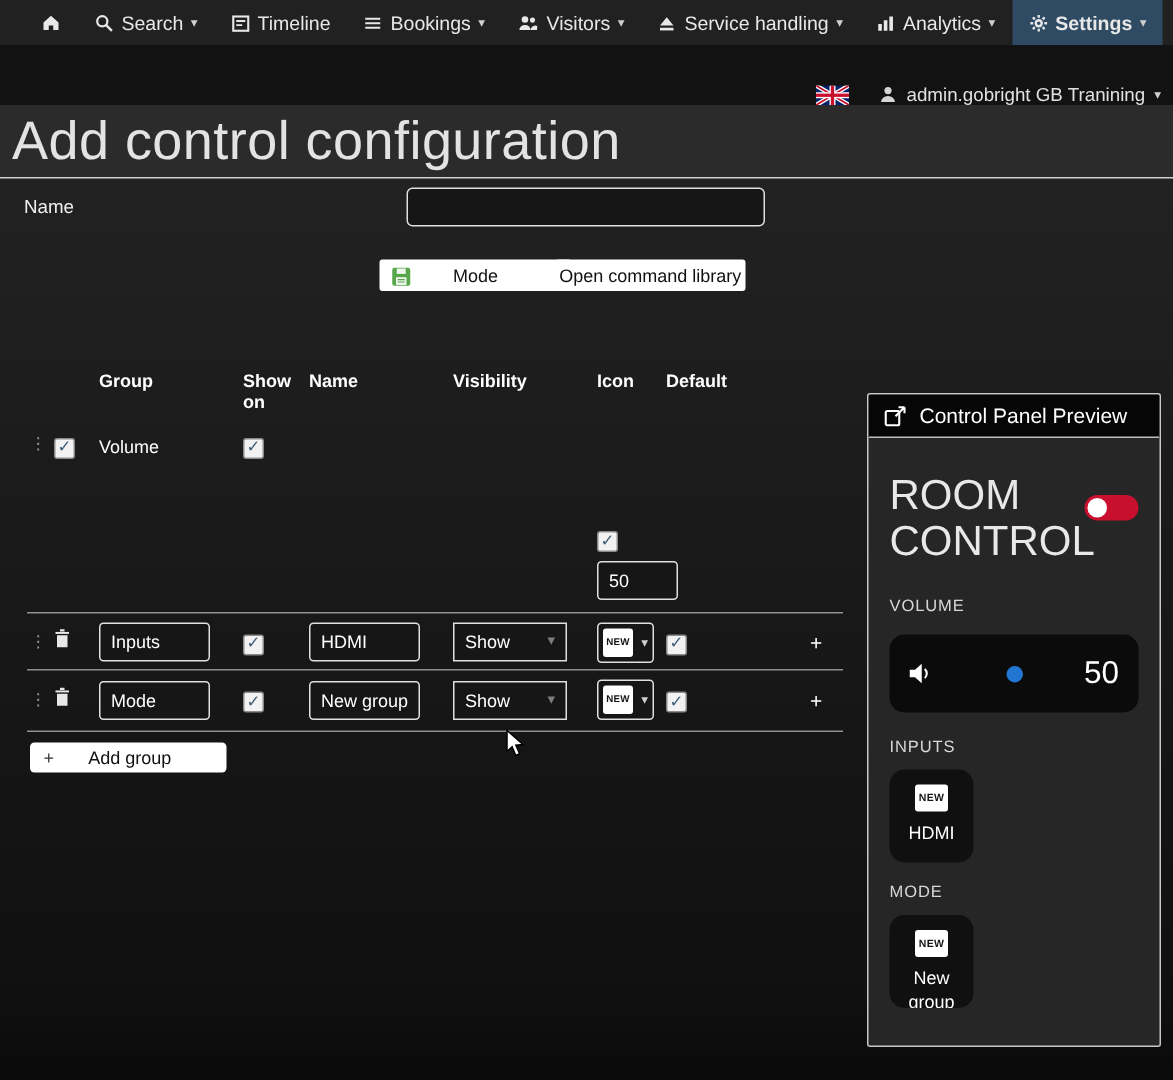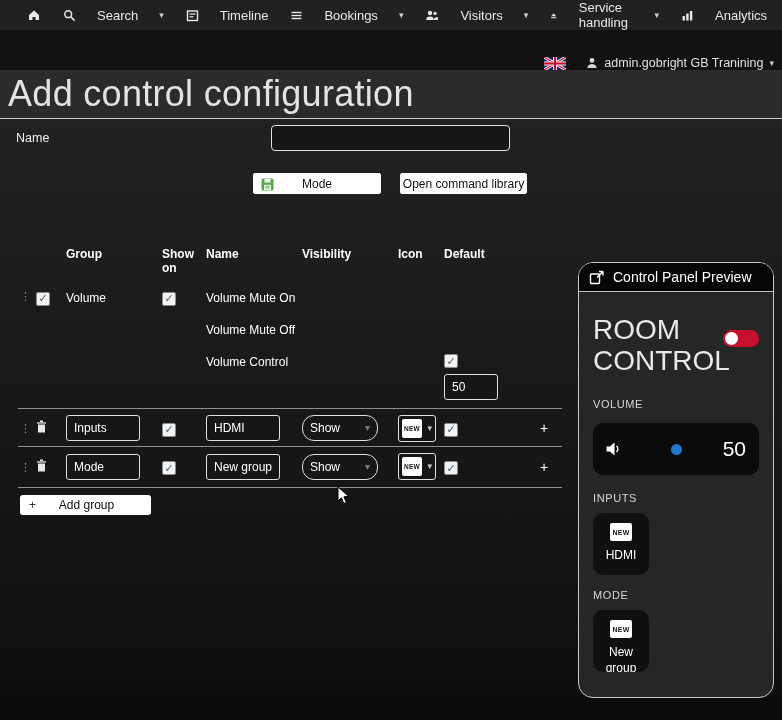--- a/index.html
+++ b/index.html
@@ -4,21 +4,21 @@
 <style>
   * { margin:0; padding:0; box-sizing:border-box; }
   html,body { background:#000; }
   body { font-family:"Liberation Sans","DejaVu Sans",sans-serif; }
   .screen { position:relative; width:782px; height:720px; overflow:hidden;
             background:linear-gradient(180deg,#262626 0,#1c1c1c 40%,#101010 92%,#0a0a0a 100%); }
 
   
   .topnav { position:absolute; left:0; top:0; width:782px; height:30px; background:#212121;
             display:flex; align-items:stretch; padding-left:16px; z-index:5; }
-  .nav-item { display:flex; align-items:center; gap:21px; padding:0 11px; color:#e8e8e8;
+  .nav-item { display:flex; align-items:center; gap:5px; padding:0 11px; color:#e8e8e8;
               font-size:13px; cursor:pointer; }
   .nav-item svg { display:block; }
   .nav-item.active { background:#2e4b63;font-weight:bold; }
   .caret { font-size:9px; color:#cfcfcf; line-height:1; }
 
   
   .userbar { position:absolute; left:0; top:30px; width:782px; height:40px; background:#121212;
              display:flex; align-items:flex-end; justify-content:flex-end; gap:20px; padding-right:8px; }
   .flag { width:22px; height:13px; display:block; cursor:pointer; }
   .usermenu { display:flex; align-items:center; gap:6px; color:#e0e0e0; font-size:12.5px; cursor:pointer; }
@@ -30,21 +30,21 @@
 
   
   .lbl-name { position:absolute; left:16px; top:131px; color:#f0f0f0; font-size:12.5px; }
   .inp-name { position:absolute; left:271px; top:125px; width:239px; height:26px; background:#161616;
               border:1px solid #e0e0e0; border-radius:4px; color:#fff; font-size:13px; padding:0 8px; }
   .btn { position:absolute; height:21px; background:#fff; color:#111; border:1px solid #fff;
          border-radius:2px; font-size:12px; display:flex; align-items:center; justify-content:center;
          cursor:pointer; }
   .btn-save { left:253px; top:173px; width:128px; }
   .btn-save svg { position:absolute; left:7px; top:3.5px; }
-  .btn-lib { left:400px; top:173px; width:127px; }
+  .btn-lib { left:370px; top:173px; width:127px; }
 
   
   .tabbar { position:absolute; left:0; top:213px; width:782px; height:29px; border-bottom:1px solid #3d3d3d;
             display:flex; align-items:stretch; padding-left:20px; }
   .tab { display:flex; align-items:center; padding:0 14px; color:#e0e0e0; font-size:12.5px; cursor:pointer; }
   .tab.active { background:#323232; border-radius:3px 3px 0 0; color:#fff; }
 
   
   .tgrid { position:absolute; left:20px; width:542px; display:grid;
            grid-template-columns:16px 30px 96px 44px 96px 96px 46px 72px 44px; }
@@ -63,40 +63,40 @@
   .cb i { font-style:normal; color:#3f5d77; font-size:11px; font-weight:bold; line-height:11px; }
   .celltext { color:#fff; font-size:12px; }
   .trow1 .cbcol { margin-top:4px; }
   .trow1 .grouplbl { margin-top:7px; }
   .nameitems div { height:32px; color:#fff; font-size:12px; padding-top:7px; }
   .defcol { margin-top:70px; display:flex; flex-direction:column; gap:6px; }
   .inp50 { width:54px; height:26px; background:#161616; border:1px solid #e0e0e0; border-radius:3px;
            color:#fff; font-size:12px; padding:0 7px; }
   .tinput { width:74px; height:26px; background:#161616; border:1px solid #e0e0e0; border-radius:3px;
             color:#fff; font-size:12px; padding:0 7px; }
-  .selbox { width:76px; height:26px; border:1px solid #e0e0e0; border-radius:12px; background:#161616;
+  .selbox { width:76px; height:26px; border:1px solid #e0e0e0; border-radius:0; background:#161616;
             color:#fff; font-size:12px; display:flex; align-items:center; justify-content:space-between;
             padding:0 7px; cursor:pointer; }
   .selbox .caret { color:#7d7d7d; font-size:10px; }
   .icondd { width:38px; height:27px; border:1px solid #e0e0e0; border-radius:3px; background:#161616;
             display:flex; align-items:center; justify-content:space-between; padding:0 3px; cursor:pointer; }
   .badge { background:#fff; color:#141414; font-weight:bold; font-size:6.5px; letter-spacing:.2px;
            width:20px; height:19px; border-radius:2px; display:flex; align-items:center; justify-content:center; }
   .icondd .caret { color:#cfcfcf; font-size:9px; }
   .plus { color:#fff; font-size:14px; padding-left:24px; cursor:pointer; }
   .trash { cursor:pointer; display:inline-block; }
   .btn-addgroup { position:absolute; left:20px; top:495px; width:131px; height:20px; background:#fff;
                   border-radius:3px; display:flex; align-items:center; font-size:12px; color:#111;
                   cursor:pointer; }
   .btn-addgroup .pl { font-size:12px; color:#333; margin-left:9px; }
   .btn-addgroup .tx { flex:1; text-align:center; margin-right:14px; }
 
   
   .panel { position:absolute; left:578px; top:262px; width:196px; height:436px; border:1px solid #c8c8c8;
-           border-radius:15px; background:#262626; overflow:hidden; }
+           border-radius:2px; background:#262626; overflow:hidden; }
   .panel-h { height:29px; background:#060606; border-bottom:1px solid #bdbdbd; display:flex;
              align-items:center; gap:8px; padding-left:10px; color:#fff; font-size:14px; }
   .panel-b { padding:12px 14px 0 14px; }
   .roomrow { display:flex; justify-content:space-between; margin-top:10px; }
   .roomtitle { width:122px; color:#e8e8e8; font-size:28px; line-height:31px; font-weight:400; }
   .toggle { width:36px; height:17px; border-radius:9px; background:#c8102e; position:relative;
             margin-top:16px; cursor:pointer; flex:none; }
   .toggle .knob { position:absolute; left:2px; top:2px; width:13px; height:13px; border-radius:50%;
                   background:#fff; }
   .sectlbl { color:#d8d8d8; font-size:11px; letter-spacing:.6px; }
@@ -255,25 +255,20 @@
 
   <div class="tgrid trow1">
     <div class="drag">⋮</div>
     <div class="cbcol"><span class="cb">
           <i>✓</i>
         </span></div>
     <div class="celltext grouplbl">Volume</div>
     <div class="cbcol"><span class="cb">
           <i>✓</i>
         </span></div>
-    <div class="nameitems">
-      <div>Volume Mute On</div>
-      <div>Volume Mute Off</div>
-      <div>Volume Control</div>
-    </div>
     <div></div>
       <div></div>
     <div class="defcol">
       <span class="cb">
           <i>✓</i>
         </span>
       <input class="inp50" type="text" value="50" style="">
     </div>
     <div></div>
   </div>

